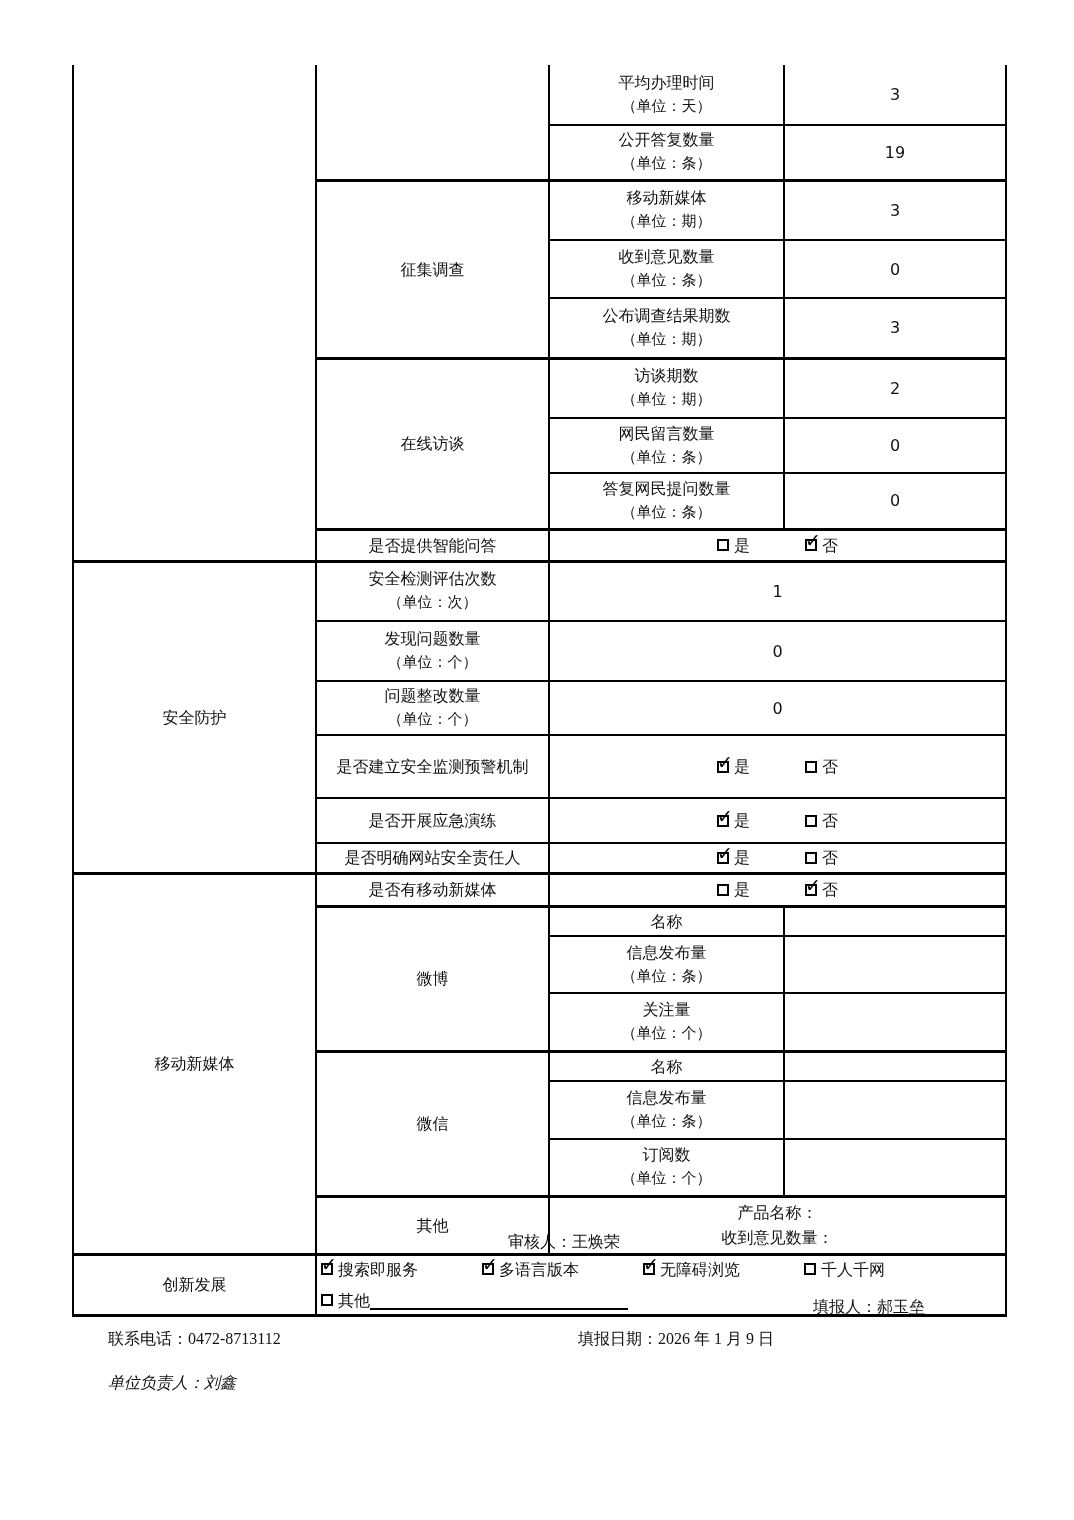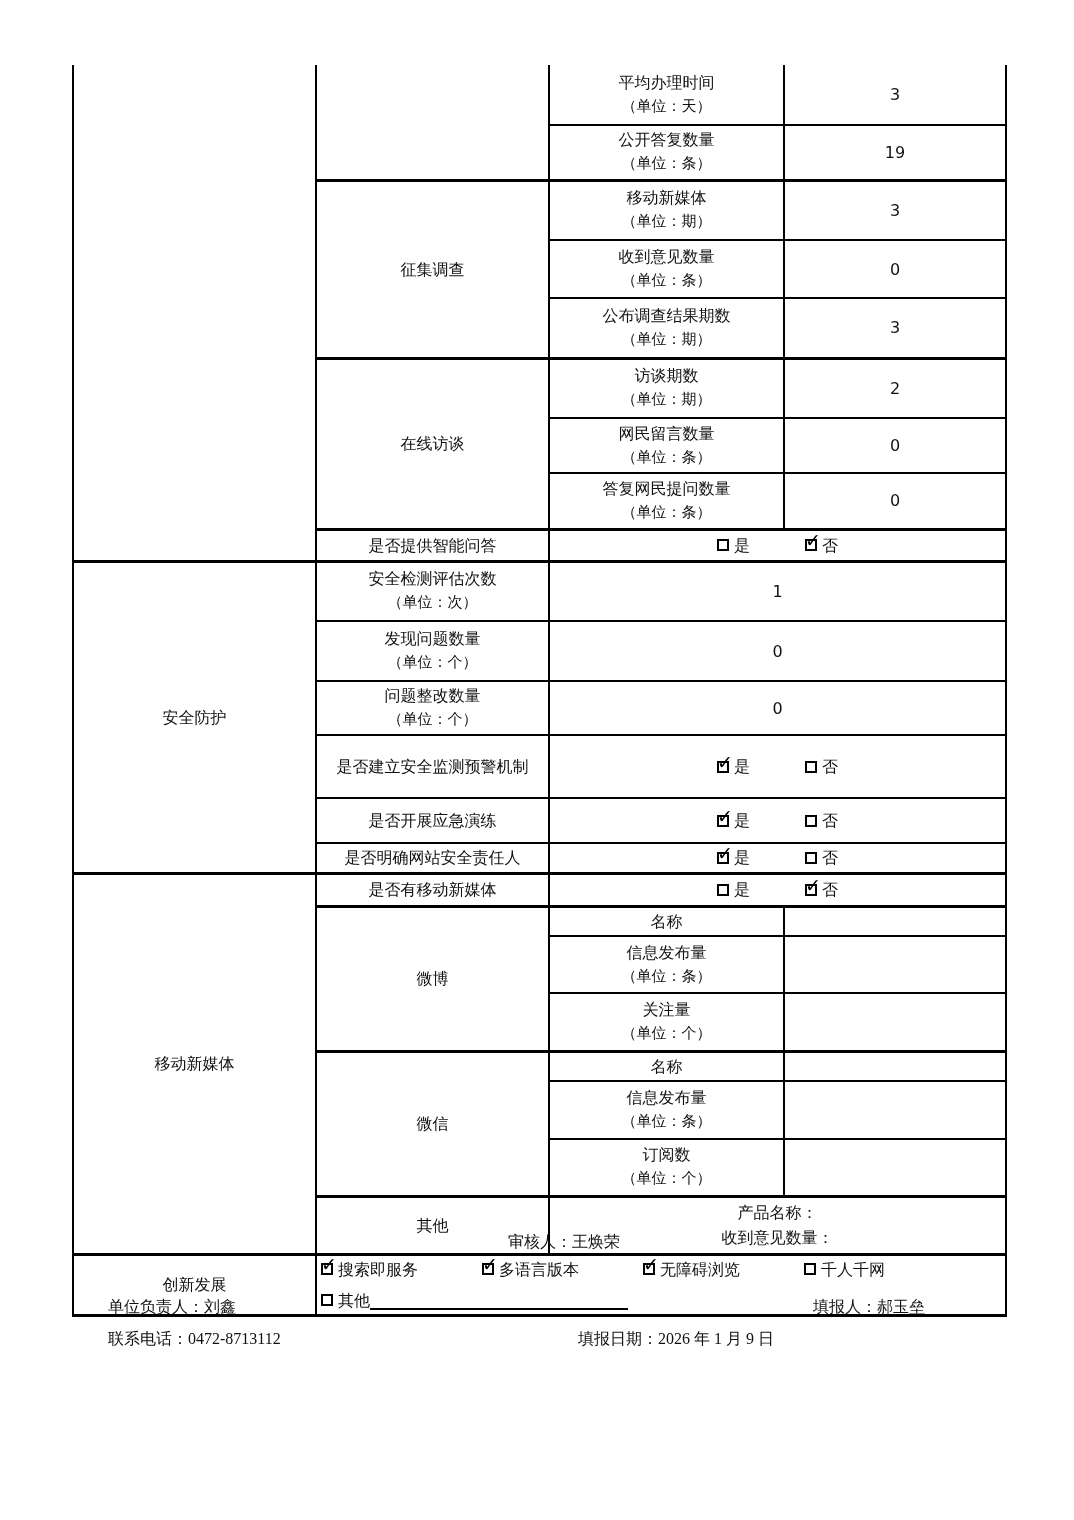--- a/index.html
+++ b/index.html
@@ -89,21 +89,21 @@
     margin-top: 6px;
   }
   .blank {
     display: inline-block;
     width: 258px;
     border-bottom: 2px solid #000;
     height: 14px;
     margin-bottom: 3px;
   }
   .footer-item { position: absolute; font-size: 16px; white-space: nowrap; }
-  .f-responsible { left: 108px; top: 1297px; }
+  .f-responsible { left: 108px; top: 1373px; font-style: italic; }
   .f-reviewer   { left: 508px; top: 1232px; }
   .f-filler     { left: 813px; top: 1297px; }
   .f-phone      { left: 108px; top: 1329px; }
   .f-date       { left: 578px; top: 1329px; }
   .note {
     position: absolute;
     left: 72px;
     top: 1356px;
     width: 914px;
     font-size: 17px;

